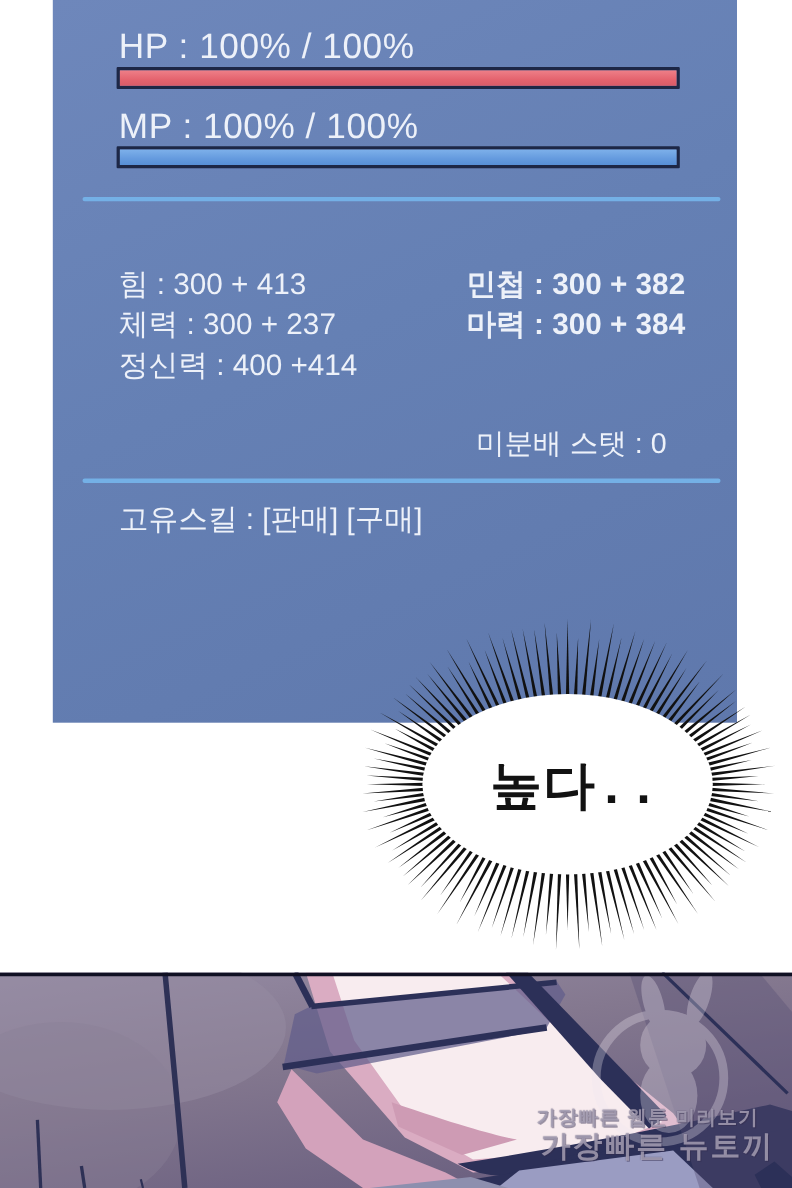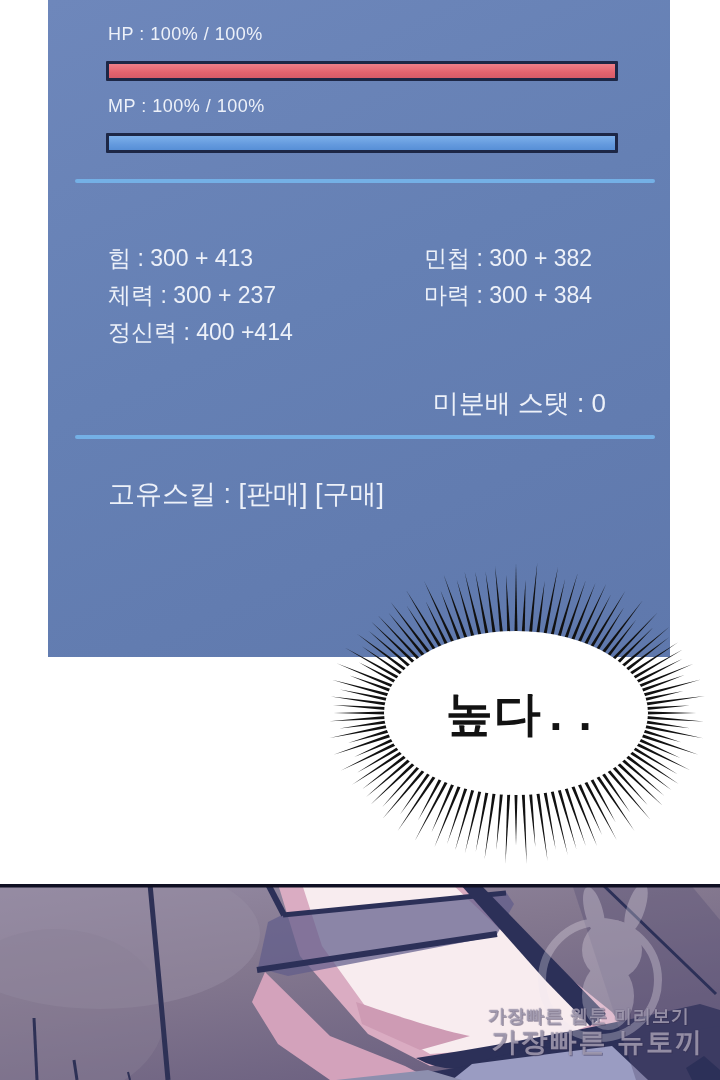--- a/index.html
+++ b/index.html
@@ -2,37 +2,37 @@
 <html><head>
 <meta charset="utf-8">
 <style>
   html,body{margin:0;padding:0;width:720px;height:1080px;background:#ffffff;overflow:hidden;
     font-family:"Liberation Sans","DejaVu Sans",sans-serif;}
   .stage{position:relative;width:720px;height:1080px;background:#ffffff;}
 
   
   .panel{position:absolute;left:48px;top:0;width:622px;height:657px;
     background:linear-gradient(155deg,#6e87bb 0%,#6580b4 45%,#5f78ac 100%);}
-  .panel .label{position:absolute;left:60px;color:#edf1f9;font-size:18px;letter-spacing:.5px;white-space:nowrap;}
+  .panel .label{position:absolute;left:60px;color:#edf1f9;font-size:32px;letter-spacing:.5px;white-space:nowrap;}
   .hp-label{top:24px;}
   .mp-label{top:96px;}
   .bar{position:absolute;left:58px;width:506px;height:14px;border:3px solid #1d2746;border-radius:1px;}
   .bar .fill{height:100%;width:100%;}
   .hp-bar{top:61px;}
   .hp-bar .fill{background:linear-gradient(180deg,#ee7f88 0%,#e4636e 60%,#d85b68 100%);}
   .mp-bar{top:133px;}
   .mp-bar .fill{background:linear-gradient(180deg,#7db0ea 0%,#649ade 60%,#578fd6 100%);}
   .divider{position:absolute;left:27px;width:580px;height:4px;background:#74b0e6;border-radius:2px;}
   .divider.d1{top:179px;}
   .divider.d2{top:435px;}
-  .stat-col{position:absolute;top:240px;color:#edf1f9;font-size:23px;line-height:37px;white-space:nowrap;}
+  .stat-col{position:absolute;top:240px;color:#edf1f9;font-size:27px;line-height:37px;white-space:nowrap;}
   .stat-col.left{left:60px;}
-  .stat-col.right{left:376px;}
+  .stat-col.right{left:376px;font-weight:bold;}
   .unallocated{position:absolute;top:386px;right:64px;color:#edf1f9;font-size:26px;white-space:nowrap;}
-  .skills{position:absolute;top:476px;left:60px;color:#edf1f9;font-size:27px;white-space:nowrap;}
+  .skills{position:absolute;top:454px;left:60px;color:#edf1f9;font-size:27px;white-space:nowrap;}
 
   
   .burst{position:absolute;left:322px;top:562px;width:390px;height:304px;}
   .burst svg{position:absolute;left:0;top:0;overflow:visible;}
   .burst-text{position:absolute;left:0;top:0;width:100%;height:100%;
     display:flex;align-items:center;justify-content:center;
     font-family:Liberation Mono, monospace;font-weight:700;
     font-size:47px;color:#121212;padding-left:12px;box-sizing:border-box;letter-spacing:1px;}
 
   

